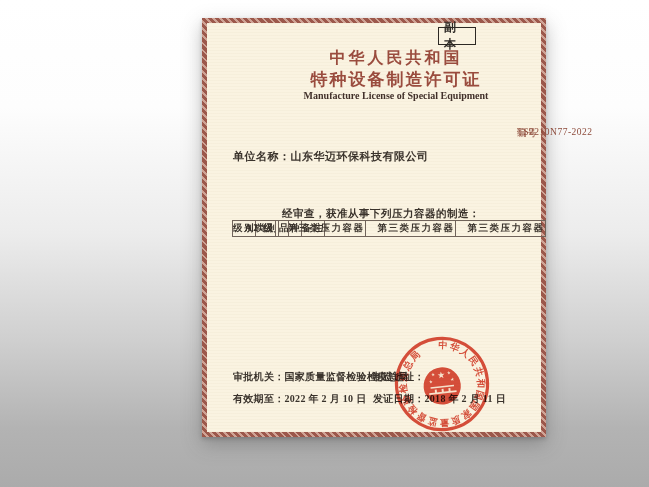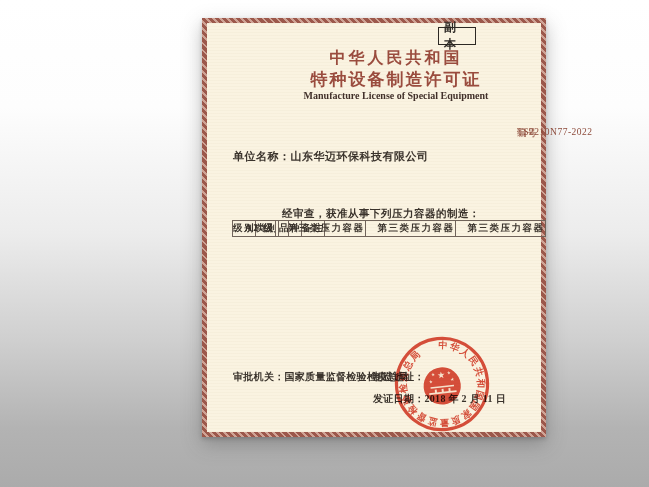--- a/index.html
+++ b/index.html
@@ -121,20 +121,23 @@
           <td>A2 级</td>
           <td></td>
         </tr>
       </tbody>
         </table>
     </div>
 
     <div class="foot fa">
       <span class="lbl">审批机关：</span><span class="val">国家质量监督检验检疫总局</span>
     </div>
+    <div class="foot fb">
+      <span class="lbl">有效期至：</span><span class="val">2022 年 2 月 10 日</span>
+    </div>
     <div class="foot fc">
       <span class="lbl">制造地址：</span>
     </div>
     <div class="foot fd">
       <span class="lbl">发证日期：</span><span class="val">2018 年 2 月 11 日</span>
     </div>
 
     <div class="seal">
       <svg width="98" height="98" viewBox="0 0 100 100">
         <circle cx="50" cy="50" r="46.5" fill="none" stroke="#d74330" stroke-width="3.2"></circle>

